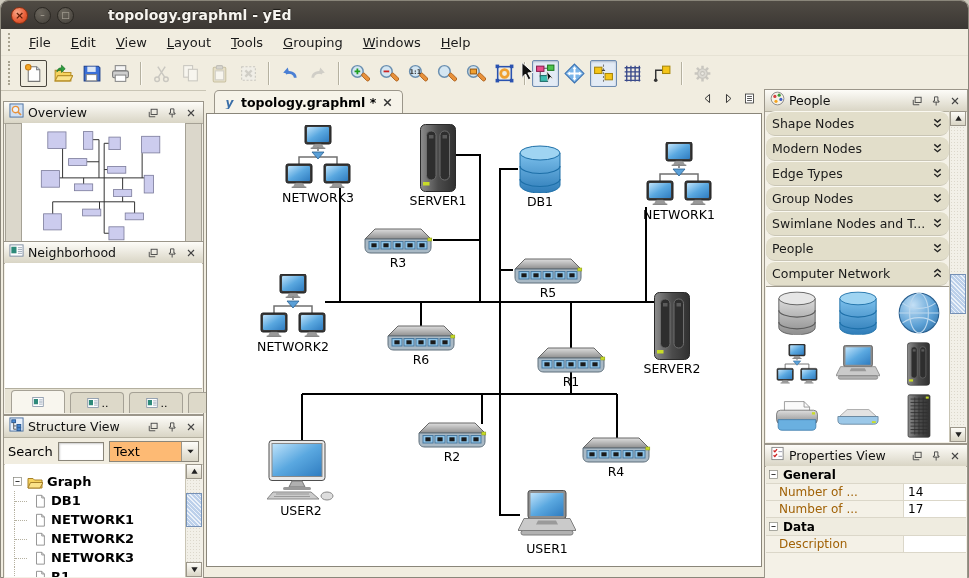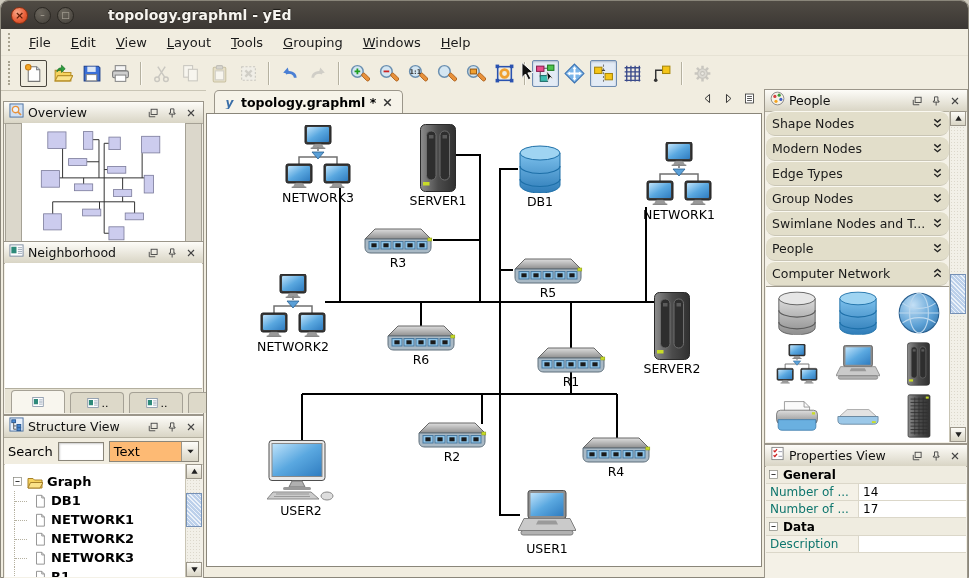--- a/index.html
+++ b/index.html
@@ -79,22 +79,22 @@
   .pal-sec{height:23px;background:#e2deca;border-bottom:1px solid #c9c5b5;border-top:1px solid #faf8f0;display:flex;align-items:center;padding:0 6px;font-size:12.5px;color:#1a1a1a;flex:none;border-radius:9px;}
   .pal-sec .slabel{flex:1;white-space:nowrap;overflow:hidden;}
   .pal-sec svg{width:11px;height:11px;}
   .pal-content{flex:1;background:#fff;border-top:1px solid #9b968a;display:grid;grid-template-columns:repeat(3,1fr);}
   .pal-item{display:flex;align-items:center;justify-content:center;}
   
   #p-properties{left:763px;top:355px;width:204px;height:135px;}
   .prop-body{position:absolute;top:21px;left:1px;right:1px;bottom:1px;background:#f4f1e7;font-size:12px;}
   .prow{display:flex;align-items:center;border-bottom:1px solid #dbd7c9;height:16px;}
   .prow.group{font-weight:bold;height:17px;gap:4px;padding-left:2px;background:#efece0;}
-  .prow .pname{width:88px;padding-left:4px;color:#0f766e;white-space:nowrap;overflow:hidden;flex:none;}
-  .prow .pval{flex:1;background:#fff;border-left:1px solid #dbd7c9;height:100%;display:flex;align-items:center;padding-left:4px;}
+  .prow .pname{width:88px;padding-left:13px;color:#a16207;white-space:nowrap;overflow:hidden;flex:none;}
+  .prow .pval{flex:1;background:#fff;border-left:1px solid #dbd7c9;height:100%;display:flex;align-items:center;padding-left:4px;margin-left:36px;}
   .prow.group svg{width:11px;height:11px;}
   
   .cursor{position:absolute;left:517px;top:60px;width:19px;height:21px;z-index:50;pointer-events:none;}
 </style>
 </head>
 <body>
 
 <svg width="0" height="0" style="position:absolute" aria-hidden="true">
 <defs>
   <linearGradient id="gscr" x1="0" y1="0" x2="1" y2="1">

